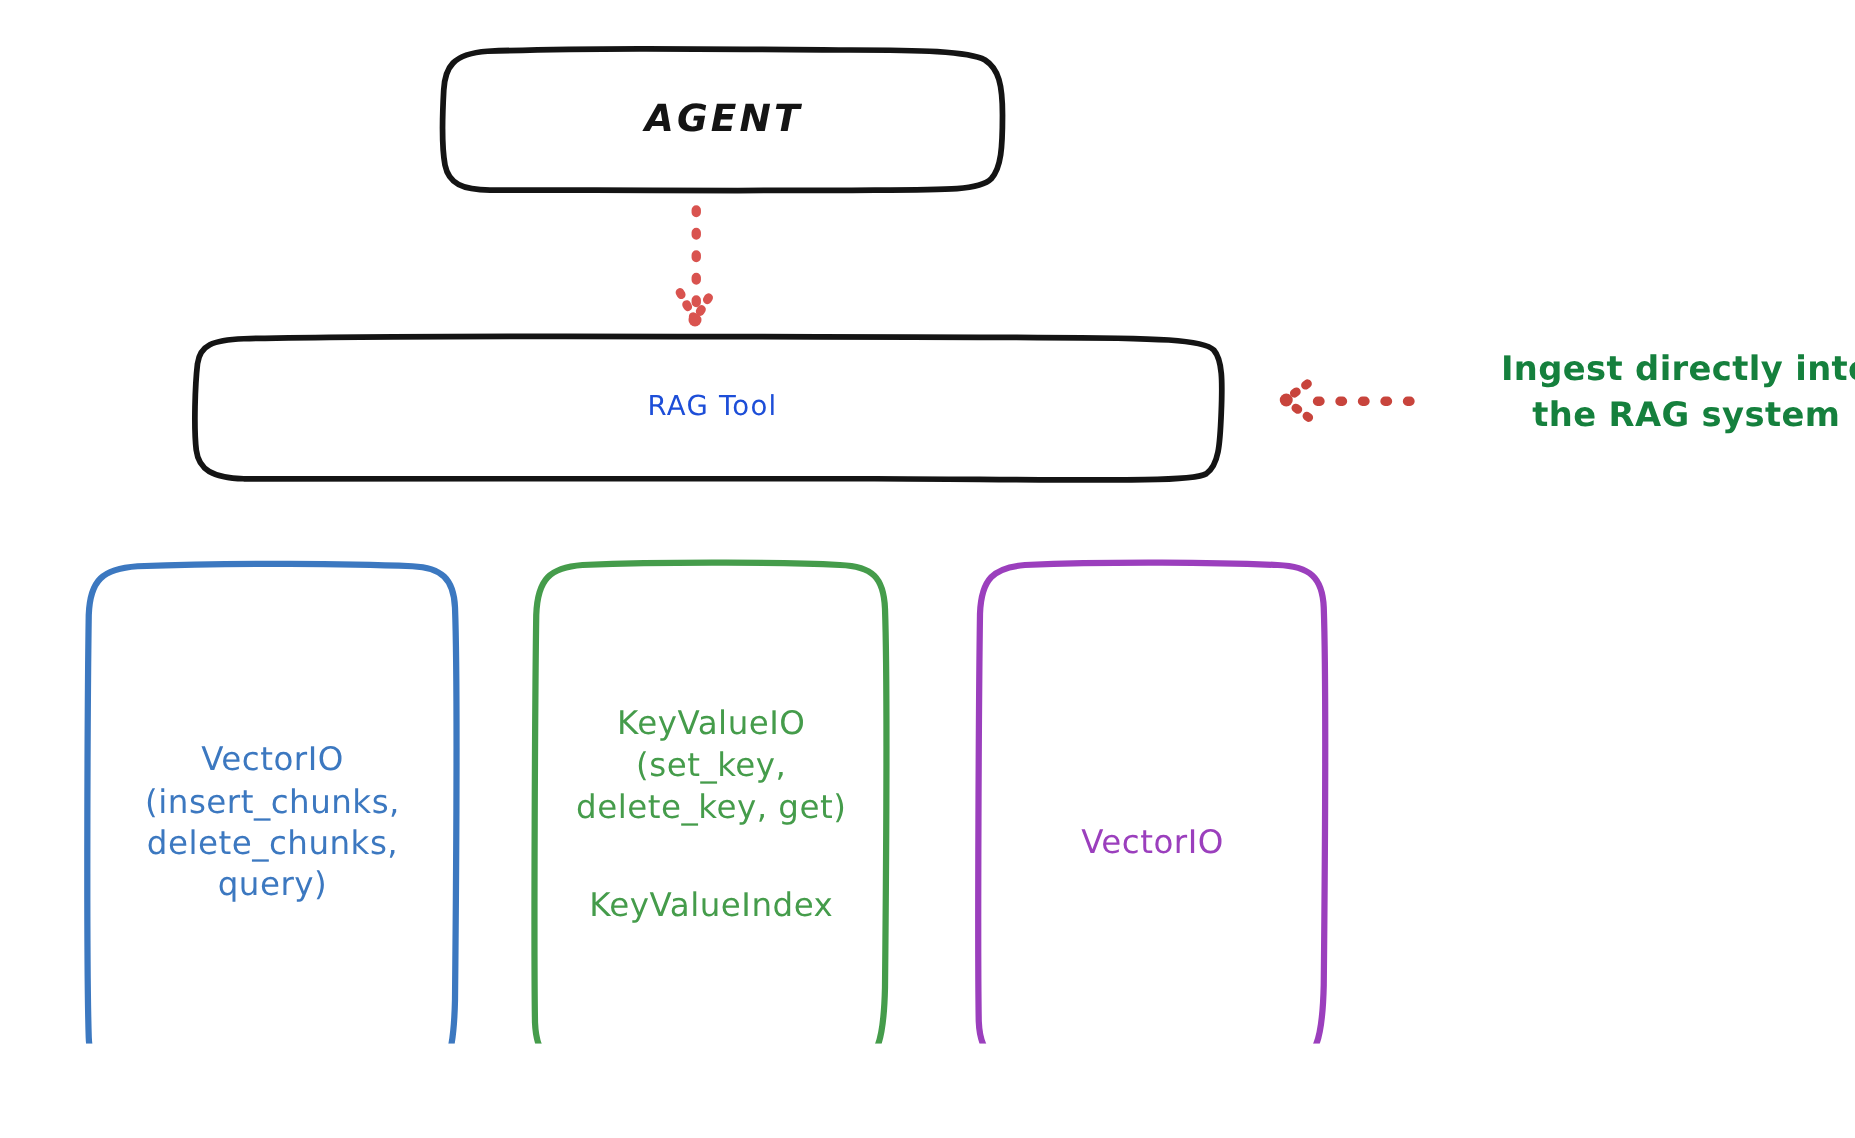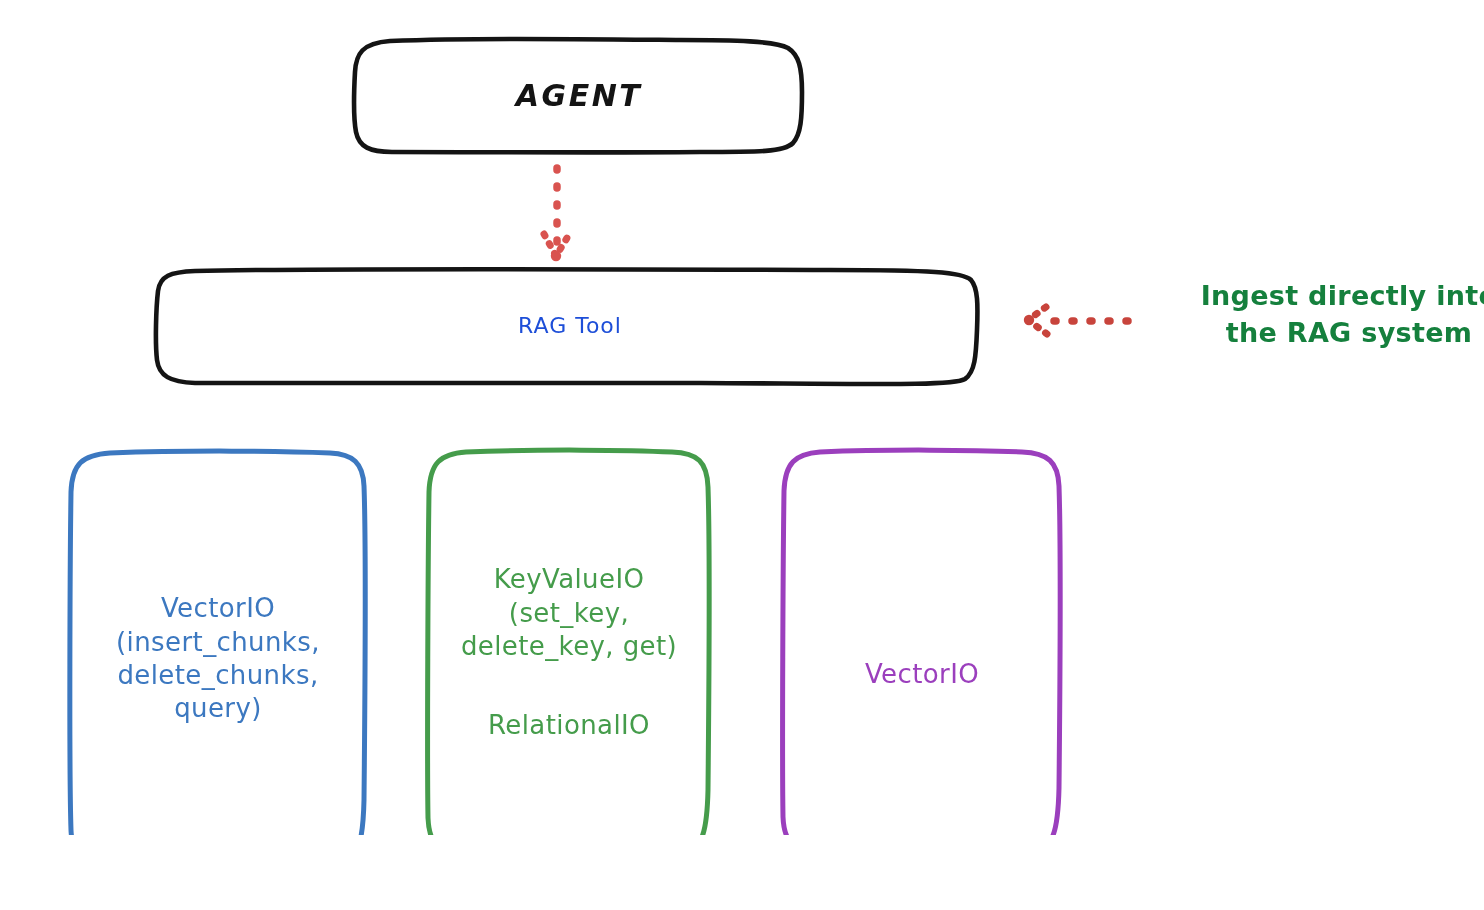--- a/index.html
+++ b/index.html
@@ -188,21 +188,21 @@
     <span class="api-text">VectorIO
 (insert_chunks,
 delete_chunks,
 query)</span>
   </div>
 
   <div class="node-label provider-label" id="keyvalue-box-label">
     <span class="api-text">KeyValueIO
 (set_key,
 delete_key, get)</span>
-    <span class="index-text">RelationalIO</span>
+    <span class="index-text">KeyValueIndex</span>
   </div>
 
   <div class="node-label provider-label" id="relational-box-label">
     <span class="index-text">VectorIO</span>
   </div>
 
   <div id="ingest-annotation">Ingest directly into
 the RAG system</div>
 
 </div>

